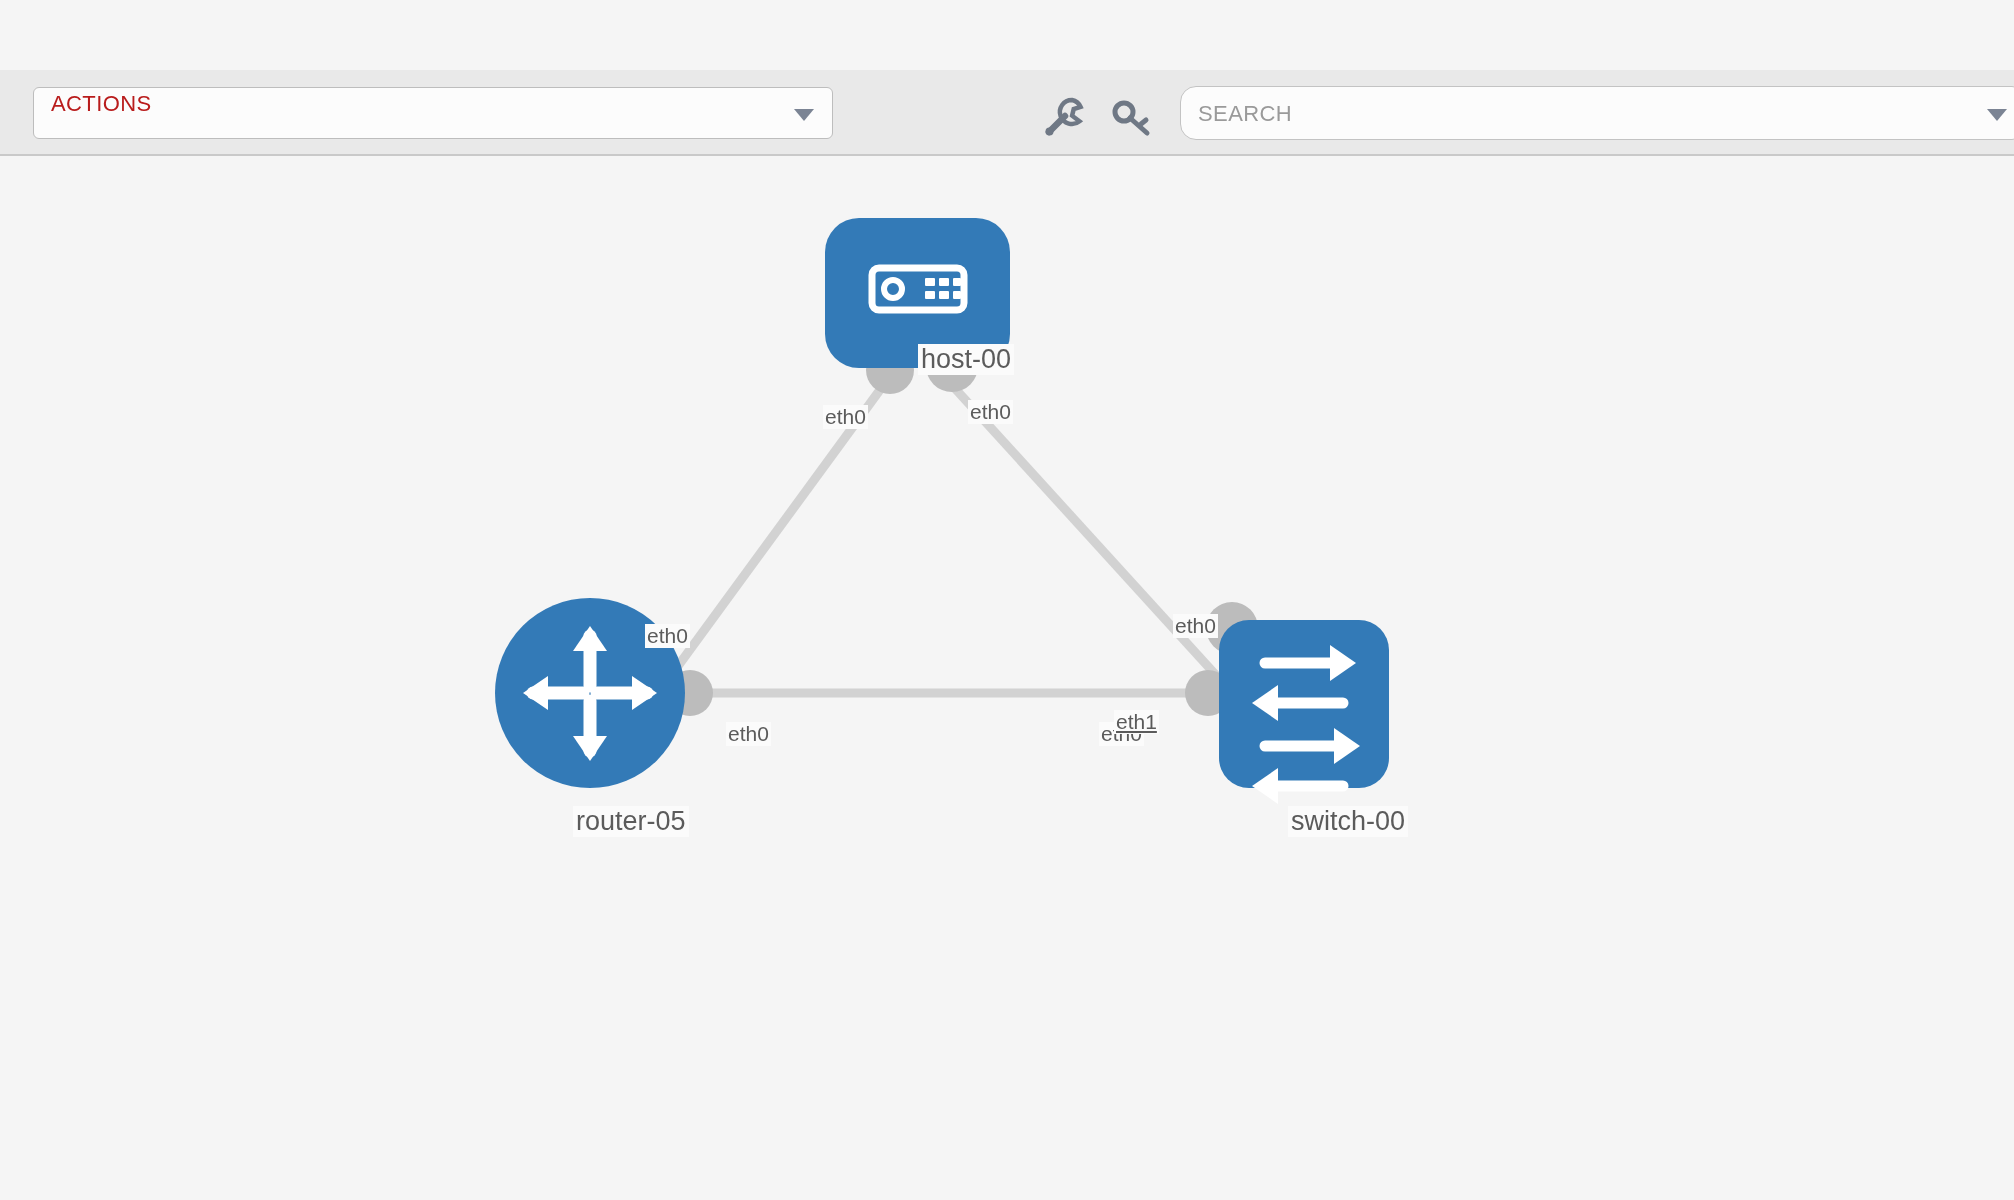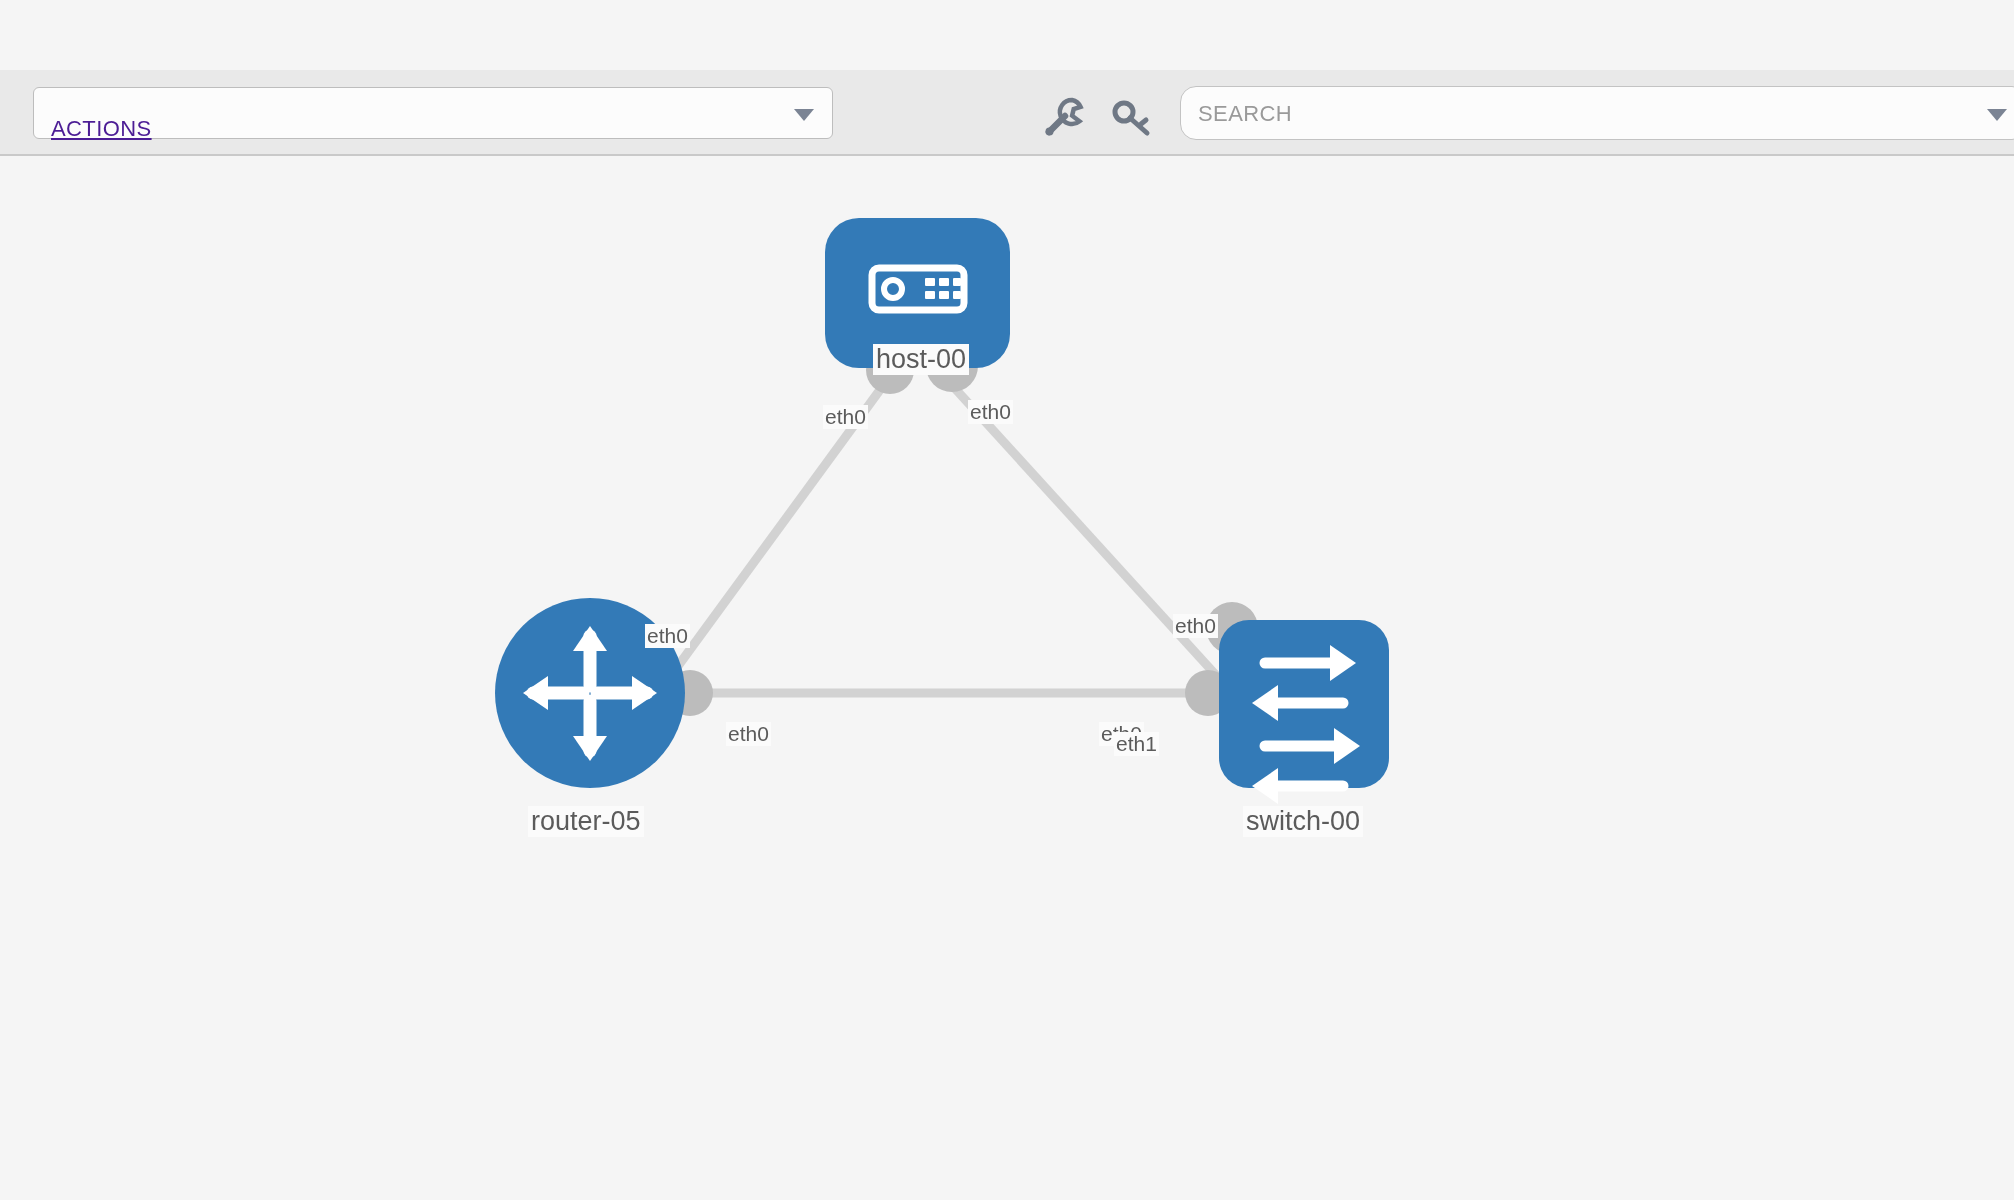--- a/index.html
+++ b/index.html
@@ -46,22 +46,22 @@
     border-bottom: 2px solid #c9c9c9;
   }
   .actions-select {
     position: absolute; left: 33px; top: 17px;
     width: 800px; height: 52px;
     background: #fcfcfc;
     border: 1px solid #bdbdbd; border-radius: 6px;
     cursor: pointer;
   }
   .actions-select .sel-label {
-    position: absolute; left: 17px; top: 28px;
-    font-size: 22px; color: #4c1d95; letter-spacing: .4px; text-decoration: underline;
+    position: absolute; left: 17px; top: 3px;
+    font-size: 22px; color: #b91c1c; letter-spacing: .4px;
   }
   .caret {
     position: absolute; right: 18px; top: 21px;
     width: 0; height: 0;
     border-left: 10px solid transparent;
     border-right: 10px solid transparent;
     border-top: 12px solid #7b8494;
   }
 
   .tool-icon {
@@ -94,20 +94,21 @@
   .canvas svg { position: absolute; left: 0; top: 0; }
 
   
 
   .node-label {
     position: absolute;
     font-size: 27px; color: #5b5b5b;
     background: #fbfbfb;
     white-space: nowrap;
     padding: 0 3px;
+    margin-left: 45px;
   }
   .iface-label {
     position: absolute;
     font-size: 21px; color: #5b5b5b;
     background: #fbfbfb;
     white-space: nowrap;
     padding: 0 2px;
     margin-top: 43px;
   }
 
@@ -264,17 +265,17 @@
     <div class="node-label" style="left:1243px; top:648px;">switch-00</div>
 
     <div class="iface-label" style="left:823px; top:204px;">eth0</div>
     <div class="iface-label" style="left:968px; top:199px;">eth0</div>
 
     <div class="iface-label" style="left:645px; top:423px;">eth0</div>
     <div class="iface-label" style="left:1173px; top:413px;">eth0</div>
 
     <div class="iface-label" style="left:726px; top:521px;">eth0</div>
     <div class="iface-label" style="left:1099px; top:521px;">eth0</div>
-    <div class="iface-label" style="left:1114px; top:531px;">eth1</div>
+    <div class="iface-label" style="left:1114px; top:509px;text-decoration:underline;">eth1</div>
   </div>
 
 
 </div>
 
 </body></html>

